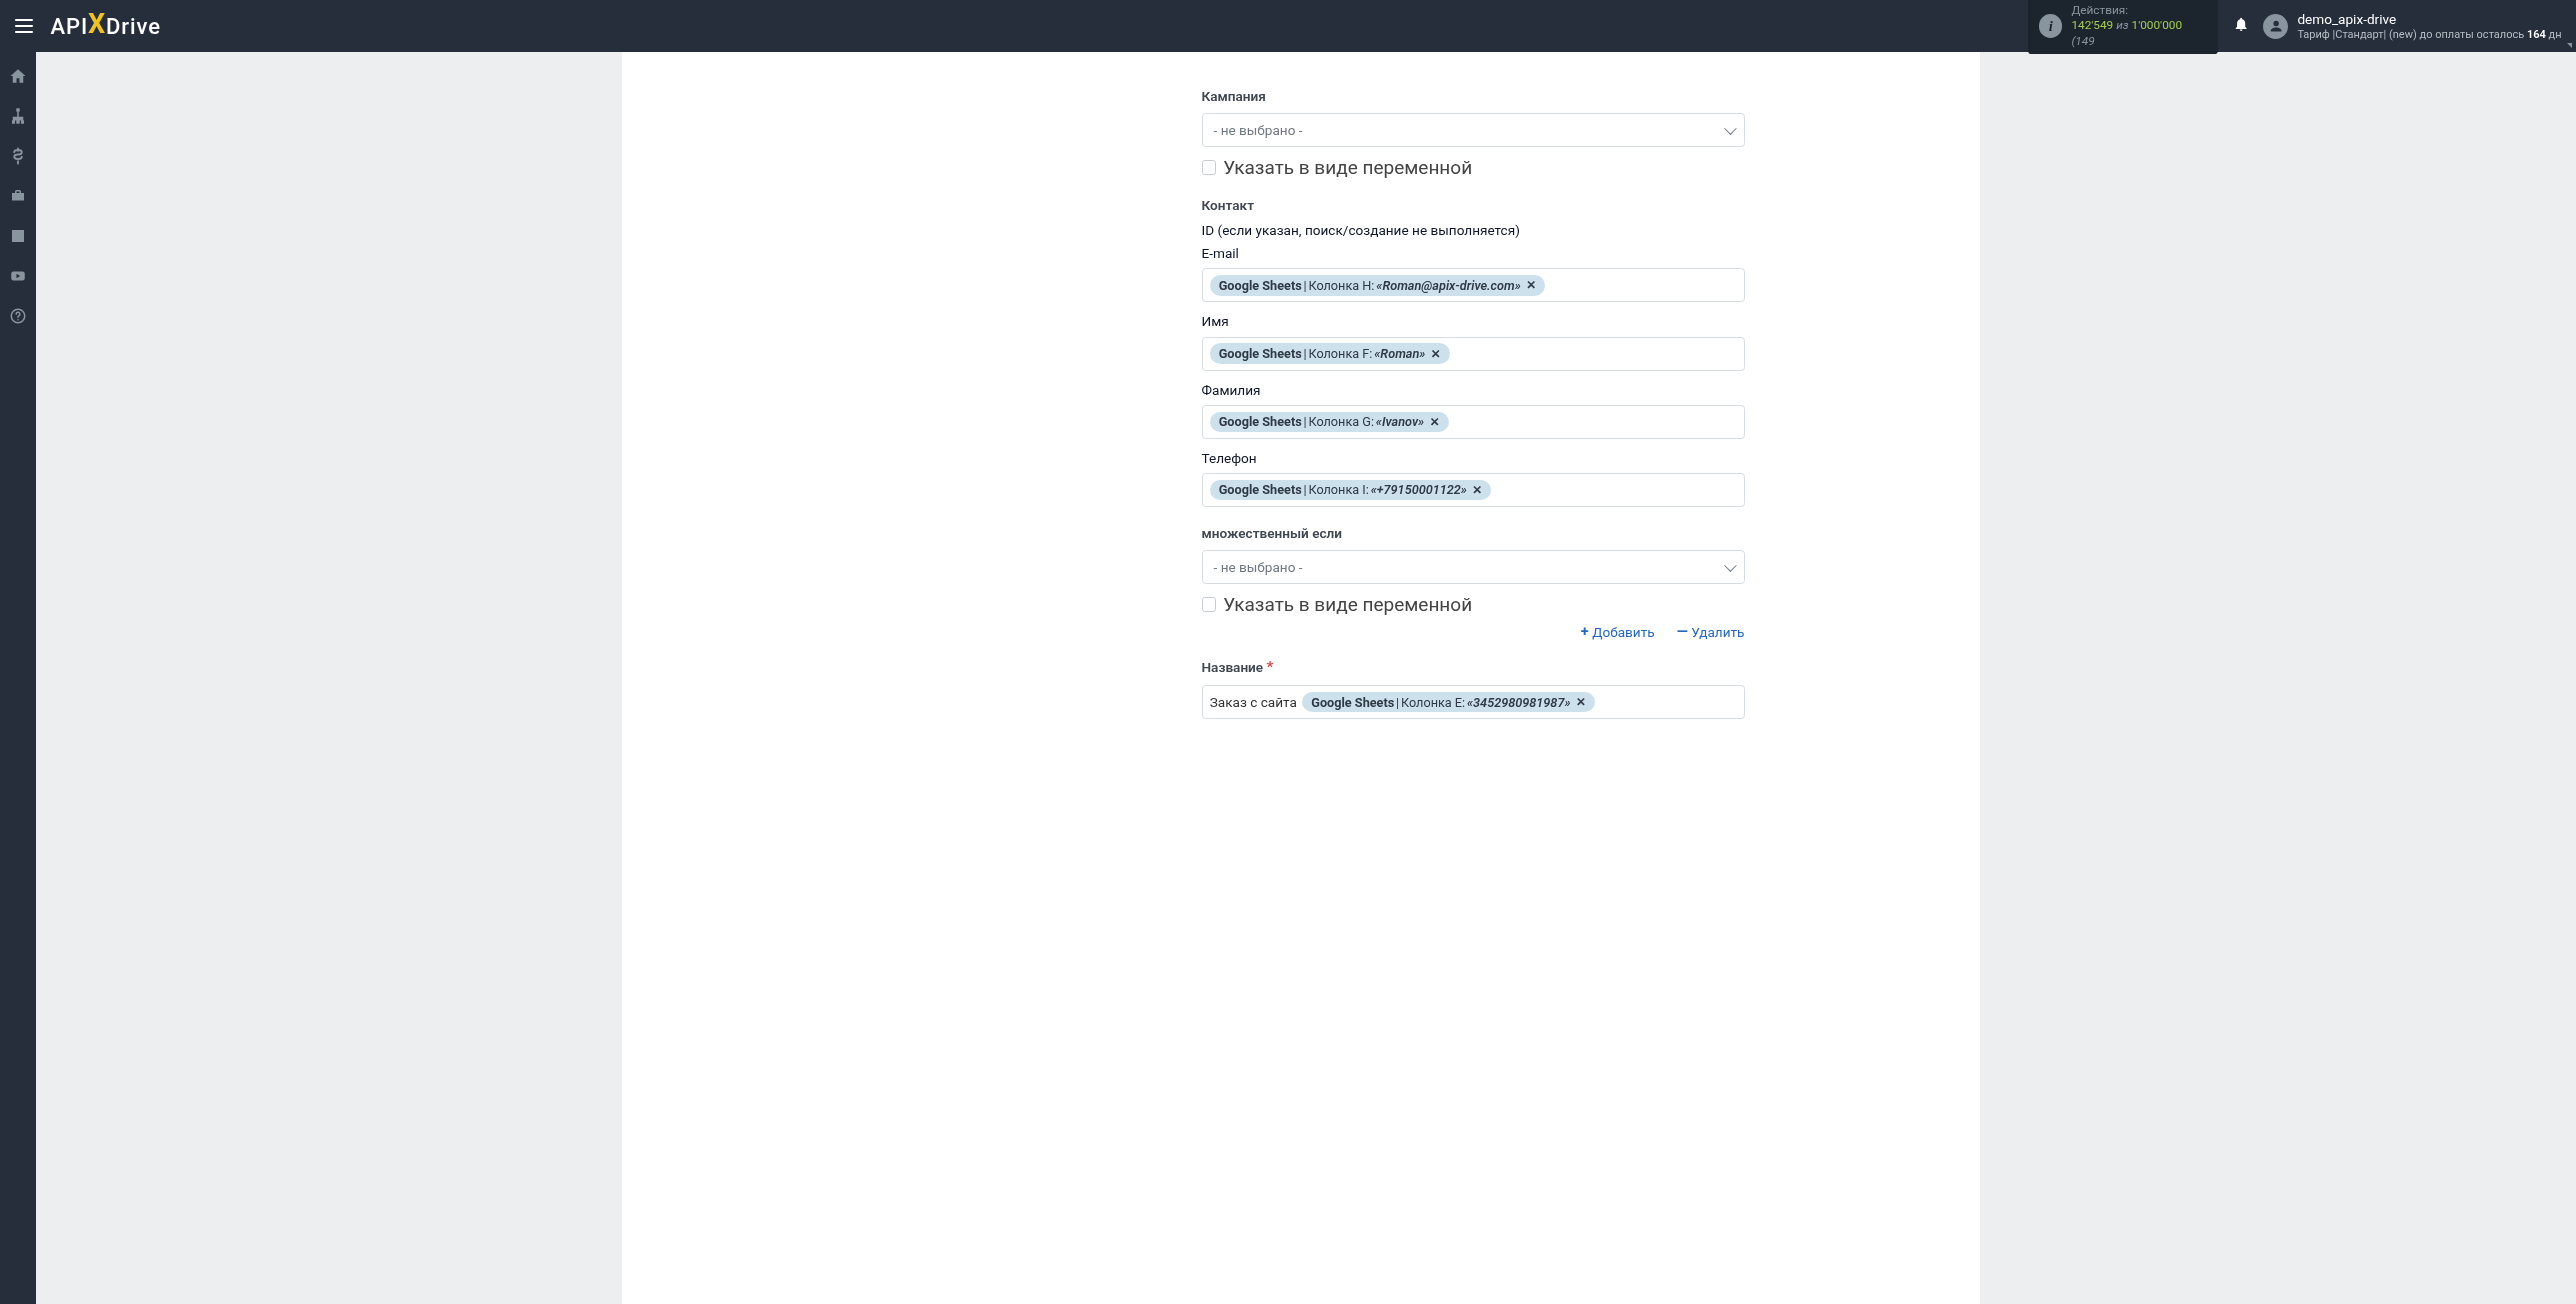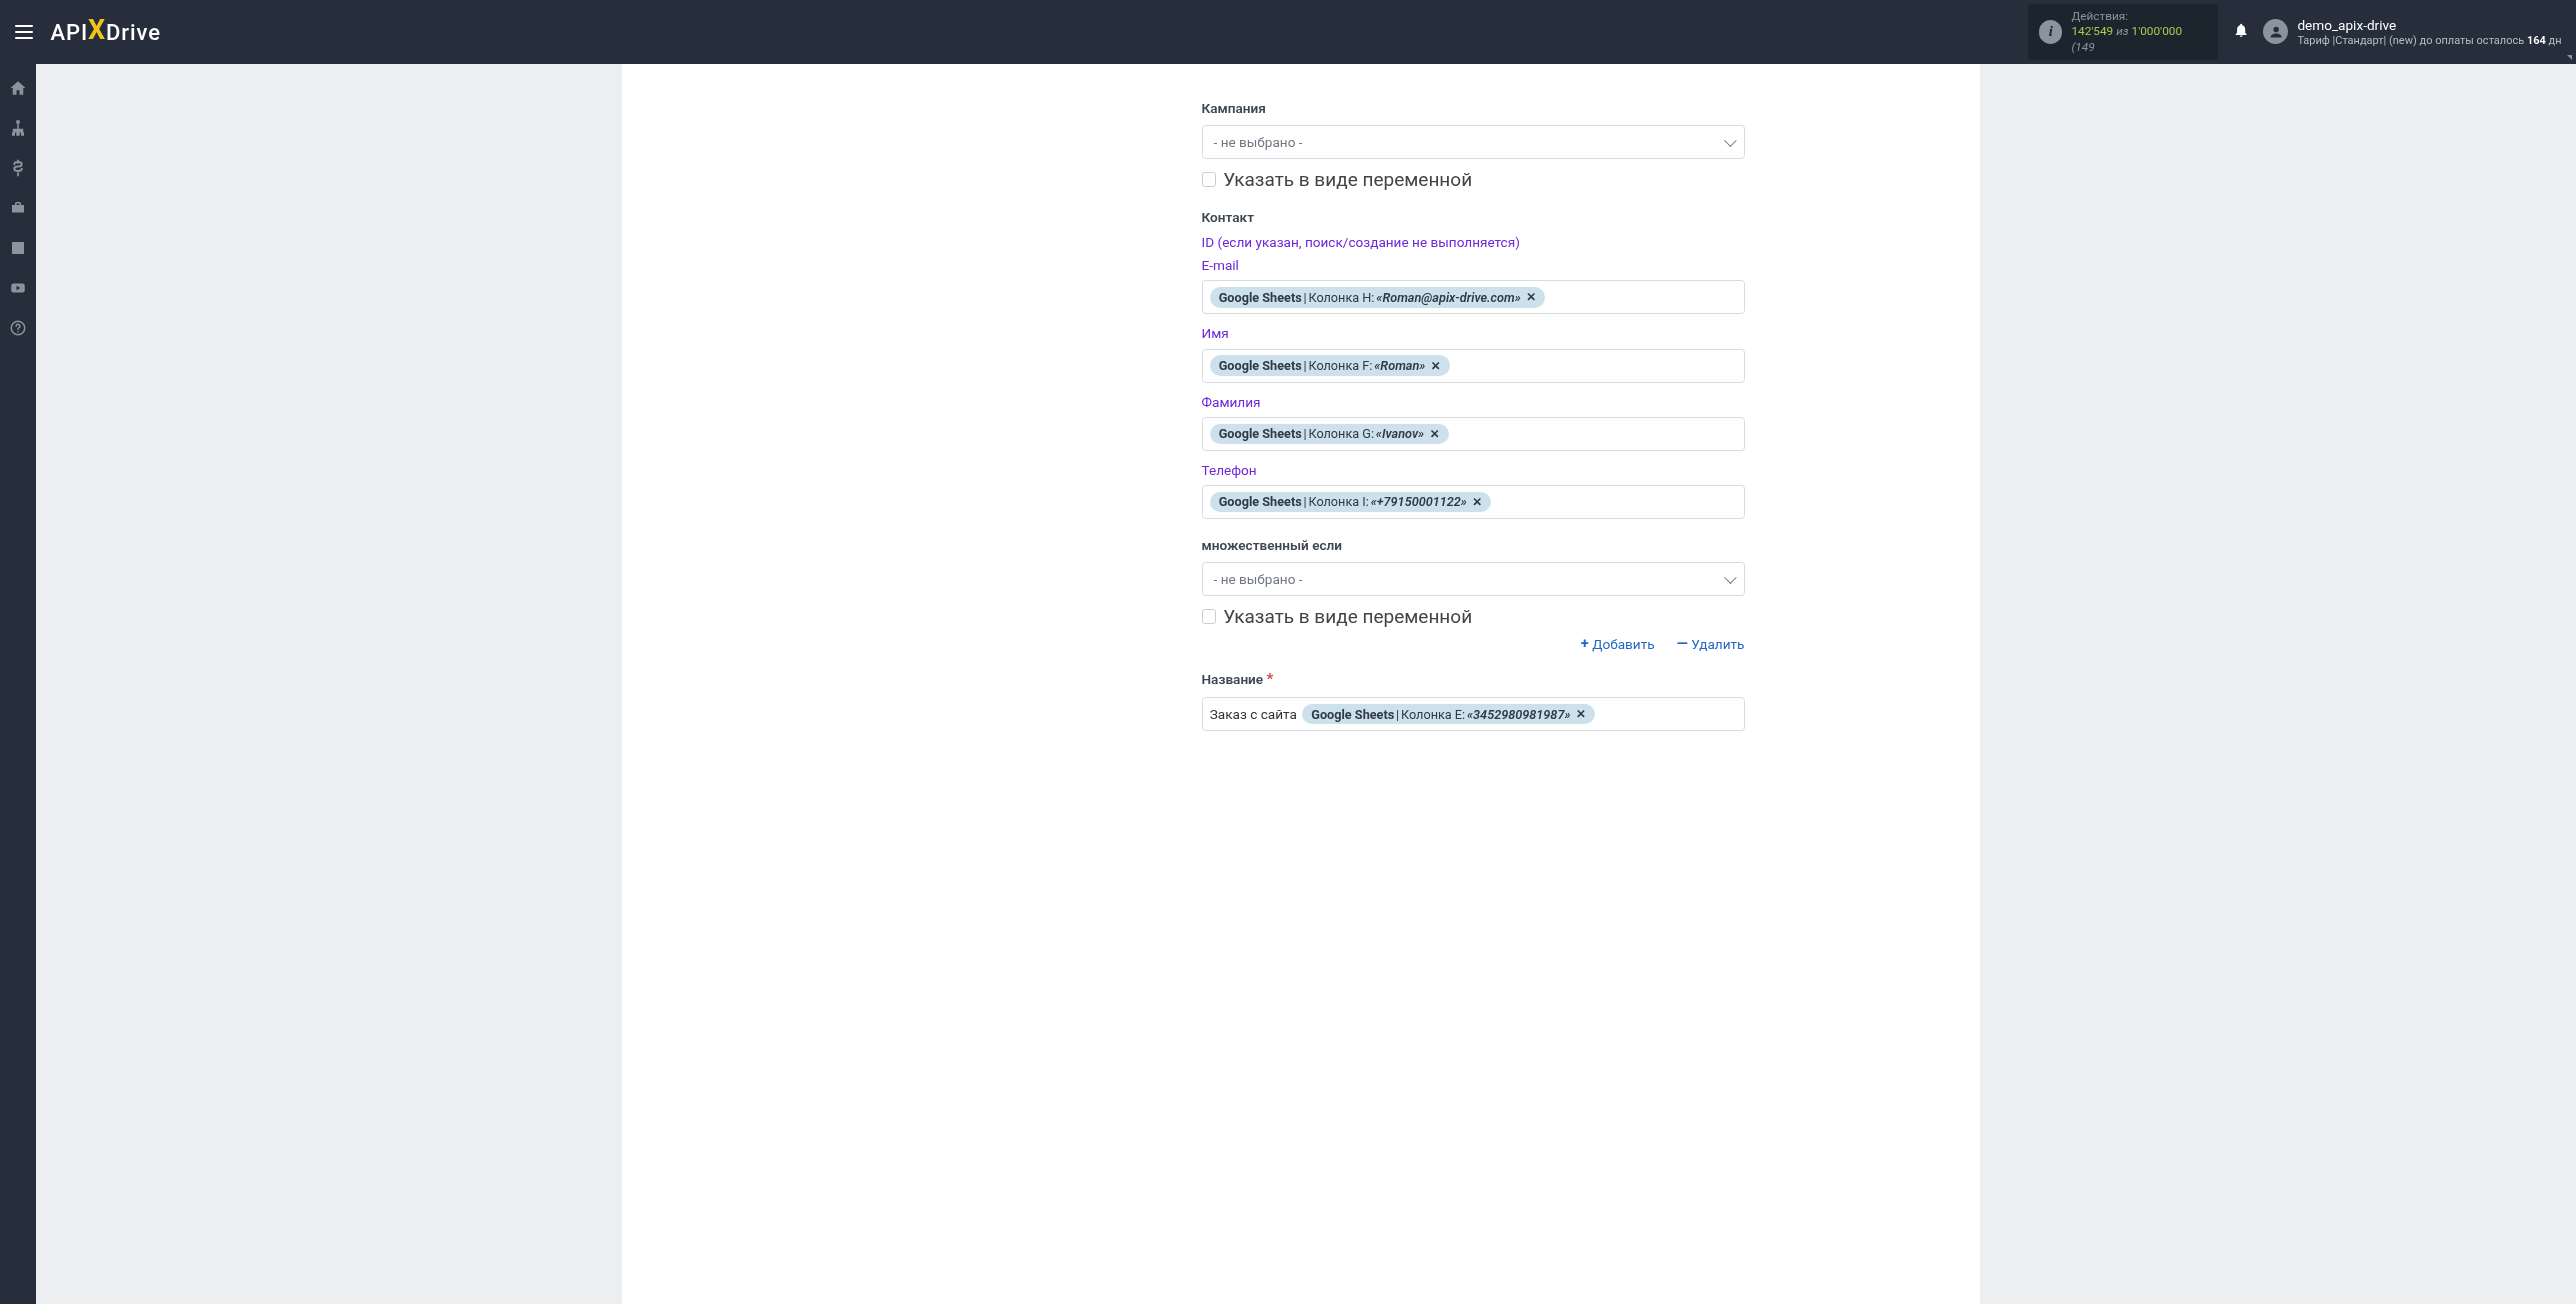--- a/index.html
+++ b/index.html
@@ -1,18 +1,18 @@
 <!DOCTYPE html>
 <html style="font-size:14.5px"><head>
 <meta charset="utf-8">
 <style>
 * { margin: 0; padding: 0; box-sizing: border-box; font-family: -apple-system, BlinkMacSystemFont, "Segoe UI", Roboto, sans-serif; }
 body { background: #f5f5f5; overflow: hidden; }
 
-.topbar { height: 64px; background: #252e3a; display: flex; align-items: center; padding: 0 14.5px; color: #fff; position: relative; }
+.topbar { height: 52px; background: #252e3a; display: flex; align-items: center; padding: 0 14.5px; color: #fff; position: relative; }
 .hamburger { width: 18px; height: 14.5px; display: flex; flex-direction: column; justify-content: space-between; cursor: pointer; margin-right: 18px; }
 .hamburger span { height: 1.8px; background: #fff; border-radius: 0.9px; }
 
 .logo { display: flex; align-items: center; font-size: 22px; font-weight: 500; letter-spacing: 0.9px; }
 .logo .api { color: #fff; }
 .logo .x { color: #f0c419; font-weight: 700; font-size: 27px; position: relative; top: -1.8px; }
 .logo .drive { color: #fff; }
 
 .topbar-right { margin-left: auto; display: flex; align-items: center; gap: 14.5px; }
 
@@ -47,21 +47,21 @@
 .main-area { flex: 1; background: #eceef0; overflow-y: auto; display: flex; justify-content: center; padding-top: 0; }
 .white-left { width: 344px; background: #fff; }
 .form-panel { flex: 1; max-width: 1014px; background: #fff; padding: 36px 27px 36px 27px; display: flex; justify-content: center; }
 .form-inner { width: 543px; }
 
 .content-wrap { width: 100%; max-width: 1368px; display: flex; }
 
 .field-group { margin-bottom: 18px; }
 .field-label { font-size: 13.6px; color: #3f4752; font-weight: 600; margin-bottom: 9px; }
 .req-star { color: #d84848; font-size: 15.4px; }
-.field-sublabel { font-size: 13.6px; color: #6d28d9; margin-bottom: 7.2px; margin-top: 3.6px; }
+.field-sublabel { font-size: 13.6px; color: #0f172a; margin-bottom: 7.2px; margin-top: 3.6px; }
 
 .select-box { height: 34px; border: 0.9px solid #d6dbe0; border-radius: 3.6px; display: flex; align-items: center; padding: 0 11px; cursor: pointer; position: relative; color: #6f7883; font-size: 13.6px; }
 .select-box .chev { margin-left: auto; }
 .chev-down { display: inline-block; width: 9px; height: 9px; border-right: 1.8px solid #6f7883; border-bottom: 1.8px solid #6f7883; transform: rotate(45deg) translateY(-2.7px); }
 
 .checkbox-row { display: flex; align-items: center; gap: 7.2px; margin-top: 9px; }
 .checkbox { width: 14.5px; height: 14.5px; border: 0.9px solid #c8cdd3; border-radius: 2.7px; cursor: pointer; }
 .checkbox-label { font-size: 19px; color: #444; }
 
 .input-box { min-height: 34px; border: 0.9px solid #d6dbe0; border-radius: 3.6px; display: flex; align-items: center; padding: 3.6px 7.2px; gap: 5.4px; flex-wrap: wrap; }

